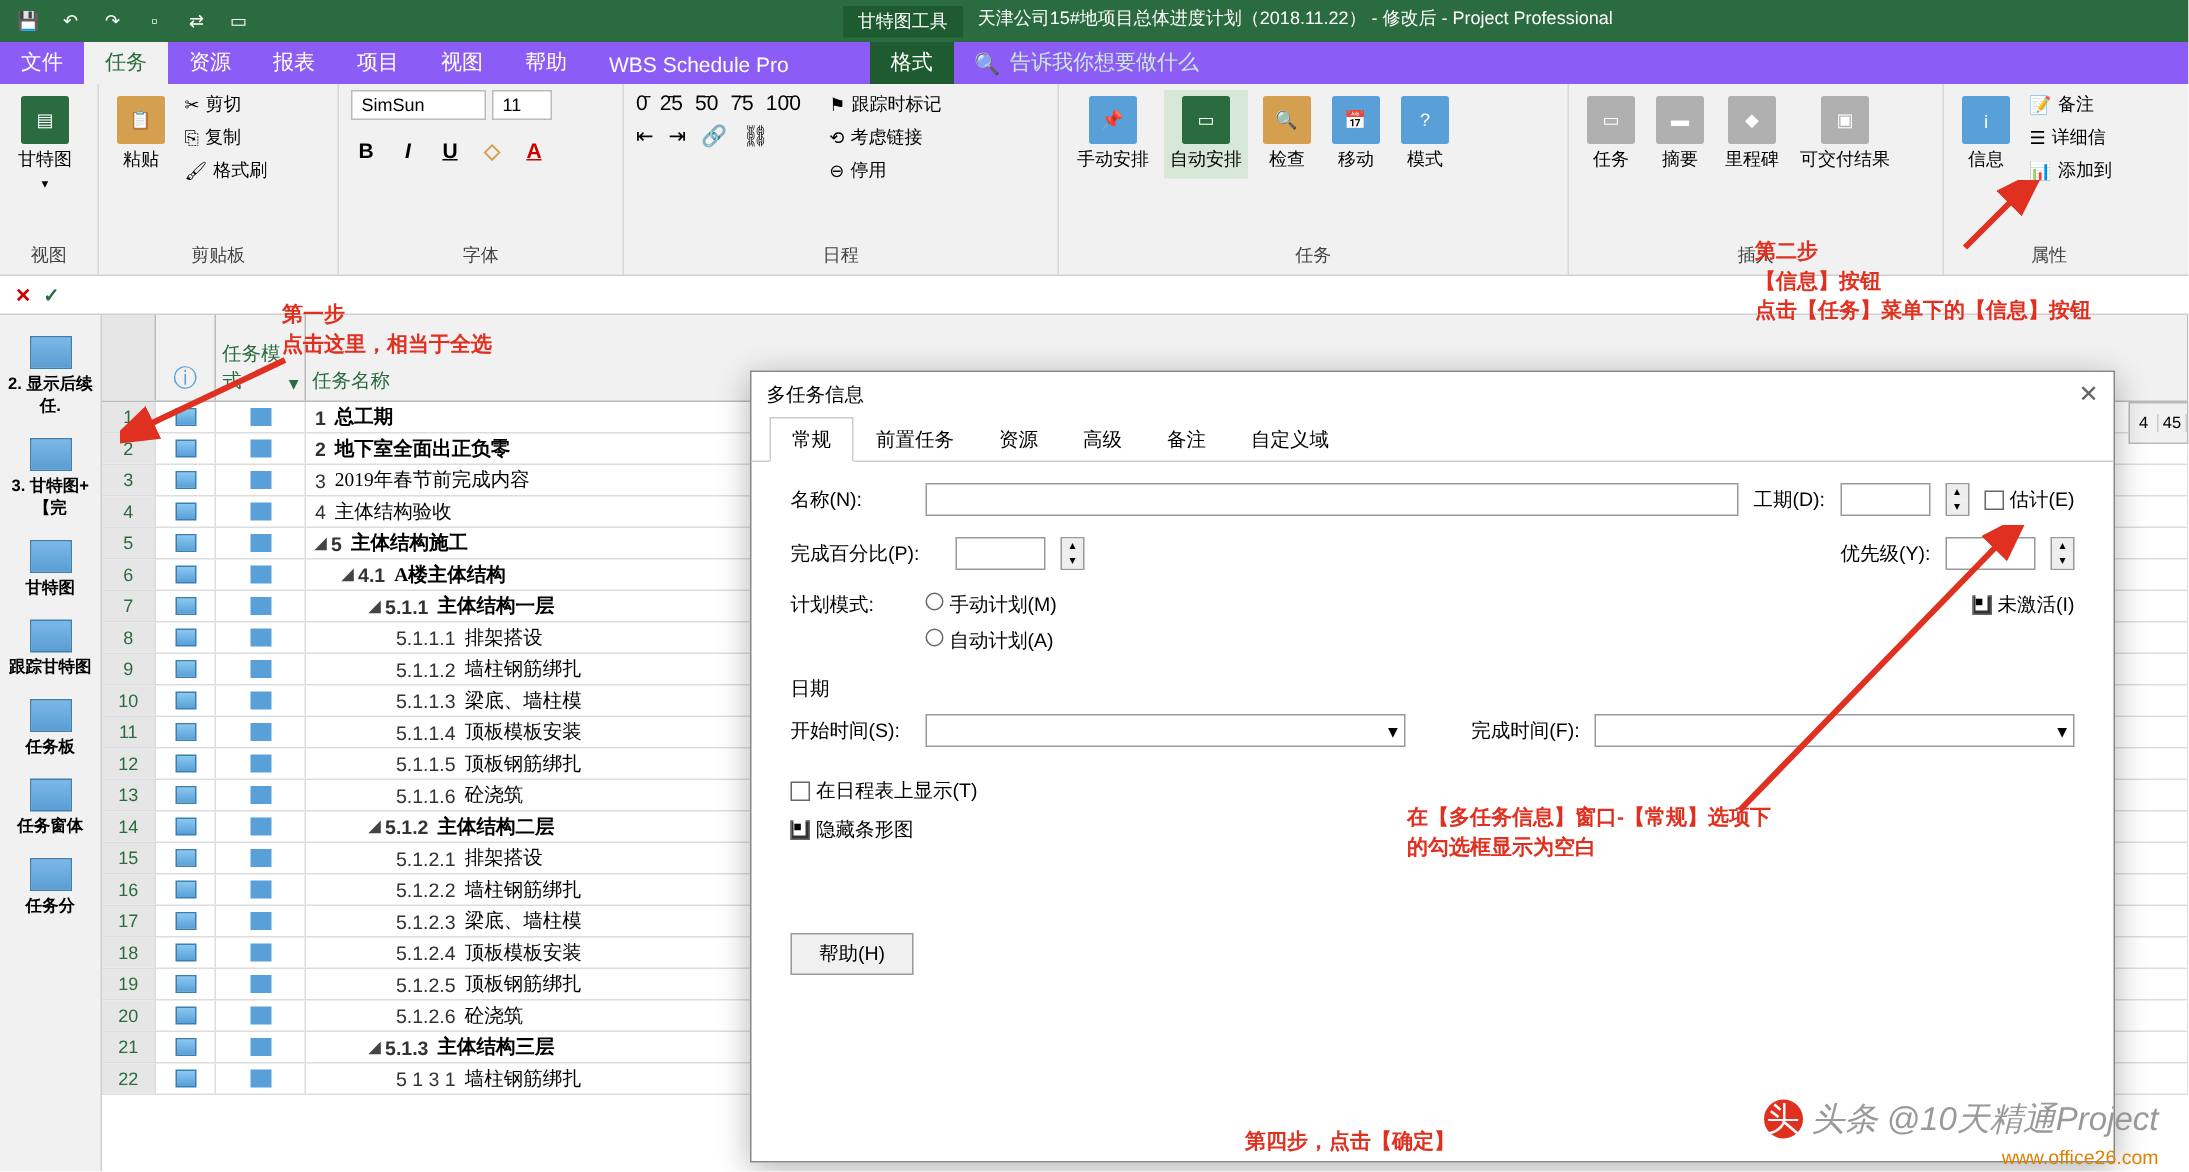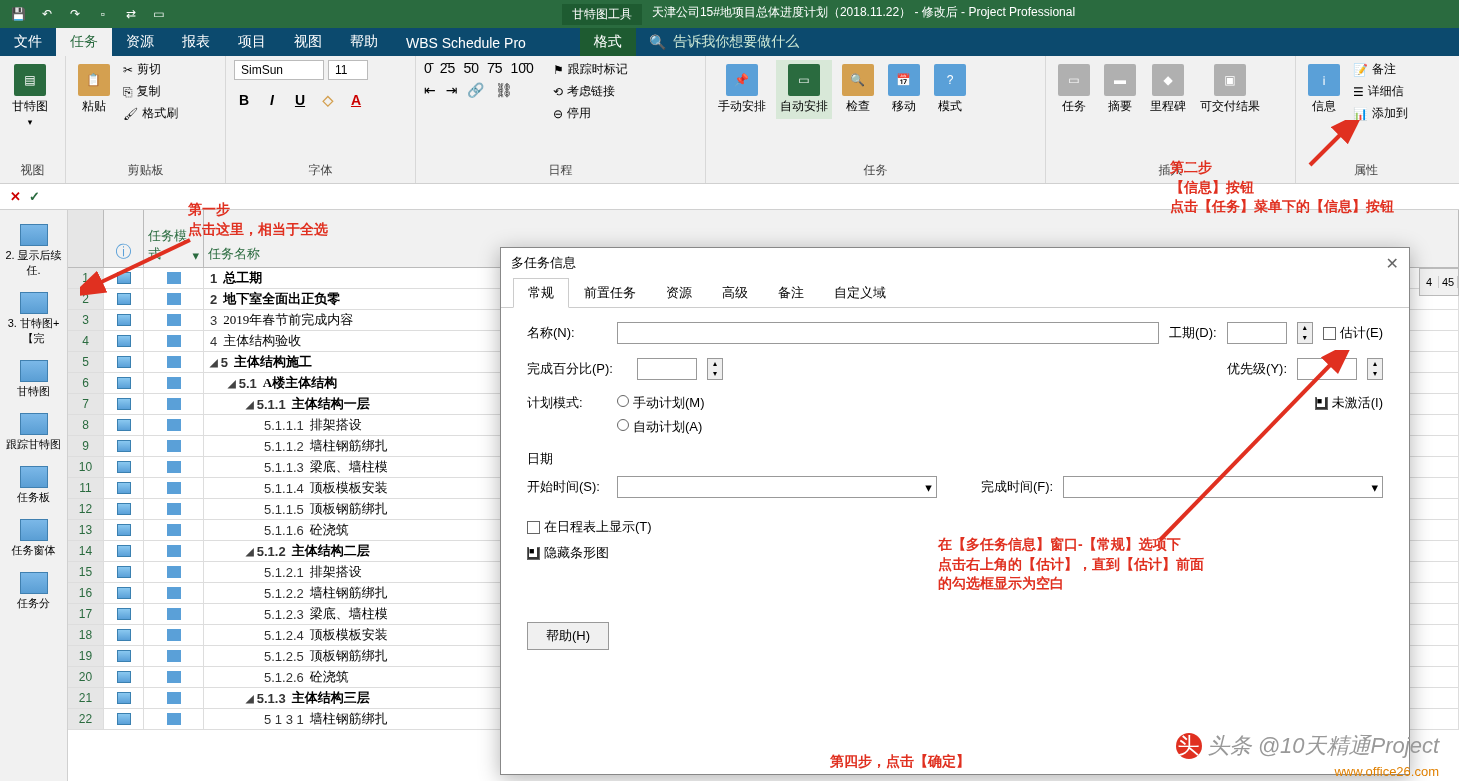--- a/index.html
+++ b/index.html
@@ -6,21 +6,21 @@
 body { background: #fff; width: 1459px; height: 781px; overflow: hidden; position: relative; font-size: 13px; }
 
 
 .titlebar { background: #2a6b3f; height: 28px; display: flex; align-items: center; color: #fff; font-size: 12px; }
 .qat { display: flex; gap: 6px; padding: 0 8px; align-items: center; }
 .qat-btn { width: 22px; height: 22px; display: flex; align-items: center; justify-content: center; color: #fff; }
 .title-center { flex: 1; text-align: center; display: flex; justify-content: center; gap: 10px; }
 .gantt-tool { background: #1e5b31; padding: 2px 10px; }
 
 
-.tabs { background: #0c4a6e; height: 28px; display: flex; align-items: flex-end; color: #fff; font-size: 14px; }
+.tabs { background: #8b5cf6; height: 28px; display: flex; align-items: flex-end; color: #fff; font-size: 14px; }
 .tab { padding: 5px 14px; cursor: pointer; }
 .tab.active { background: #f1f1f1; color: #2a6b3f; }
 .search-hint { padding: 5px 14px; color: #cde8d5; display: flex; align-items: center; gap: 6px; }
 
 
 .ribbon { background: #f1f1f1; border-bottom: 1px solid #d0d0d0; height: 128px; display: flex; }
 .rgroup { border-right: 1px solid #d8d8d8; padding: 4px 8px; display: flex; flex-direction: column; justify-content: space-between; }
 .rgroup-content { display: flex; gap: 6px; align-items: flex-start; flex: 1; }
 .rgroup-label { text-align: center; font-size: 12px; color: #444; padding-top: 2px; }
 .rbig { display: flex; flex-direction: column; align-items: center; gap: 2px; padding: 4px; font-size: 12px; }
@@ -35,21 +35,21 @@
 
 
 .formula-bar { height: 26px; border-bottom: 1px solid #d0d0d0; display: flex; align-items: center; padding: 0 6px; background: #fff; }
 .fb-x { color: #c00; font-weight: bold; padding: 0 4px; }
 .fb-v { color: #2a6b3f; font-weight: bold; padding: 0 4px; }
 .fb-input { flex: 1; border: none; height: 20px; padding: 0 4px; }
 
 
 .main { display: flex; height: 571px; }
 .sidepanel { width: 68px; background: #f1f1f1; border-right: 1px solid #d0d0d0; display: flex; flex-direction: column; align-items: center; padding-top: 10px; gap: 6px; font-size: 11px; }
-.sp-item { display: flex; flex-direction: column; align-items: center; gap: 2px; padding: 4px; text-align: center; }
+.sp-item { display: flex; flex-direction: column; align-items: center; gap: 2px; padding: 4px; text-align: center; font-weight: bold; }
 .sp-icon { width: 28px; height: 22px; background: linear-gradient(#7bb8e8, #5a9ed4); border: 1px solid #4080b0; }
 
 
 .grid { flex: 1; position: relative; overflow: hidden; }
 .grid-header { display: flex; background: #f1f1f1; border-bottom: 1px solid #bbb; height: 58px; }
 .gh-cell { border-right: 1px solid #bbb; display: flex; align-items: flex-end; padding: 4px; font-size: 13px; color: #2a6b3f; font-weight: normal; }
 .gh-corner { width: 36px; background: #e6e6e6; }
 .gh-info { width: 40px; justify-content: center; }
 .gh-mode { width: 60px; }
 .gh-name { flex: 1; }
@@ -403,21 +403,21 @@
           <div class="rc rc-name bold" style="padding-left:6px"><span class="expand">◢</span><span class="wbs">5</span>主体结构施工</div>
         </div>
         <div class="row">
           <div class="rc rc-num">6</div>
           <div class="rc rc-ind">
             <div class="grid-icon"></div>
           </div>
           <div class="rc rc-mode">
             <div class="mode-icon"></div>
           </div>
-          <div class="rc rc-name bold" style="padding-left:24px"><span class="expand">◢</span><span class="wbs">5.1</span>A楼主体结构</div>
+          <div class="rc rc-name bold" style="padding-left:24px"><span class="expand">◢</span><span class="wbs">4.1</span>A楼主体结构</div>
         </div>
         <div class="row">
           <div class="rc rc-num">7</div>
           <div class="rc rc-ind">
             <div class="grid-icon"></div>
           </div>
           <div class="rc rc-mode">
             <div class="mode-icon"></div>
           </div>
           <div class="rc rc-name bold" style="padding-left:42px"><span class="expand">◢</span><span class="wbs">5.1.1</span>主体结构一层</div>
@@ -651,21 +651,20 @@
   <div>第一步</div>
   <div>点击这里，相当于全选</div>
 </div>
 <div class="anno" style="left:1170px;top:158px">
   <div>第二步</div>
   <div>【信息】按钮</div>
   <div>点击【任务】菜单下的【信息】按钮</div>
 </div>
 <div class="anno" style="left:938px;top:535px">
   <div>在【多任务信息】窗口-【常规】选项下</div>
-  <div>点击右上角的【估计】，直到【估计】前面</div>
   <div>的勾选框显示为空白</div>
 </div>
 <div class="anno" style="left:830px;top:752px">第四步，点击【确定】</div>
 
 <svg class="arrow" style="left:80px;top:230px" width="120" height="70">
   <defs>
       <marker id="ah1" markerWidth="10" markerHeight="10" refX="2" refY="3" orient="auto">
         <path d="M0,0 L0,6 L9,3 z" fill="#e03020"></path>
       </marker>
     </defs>

